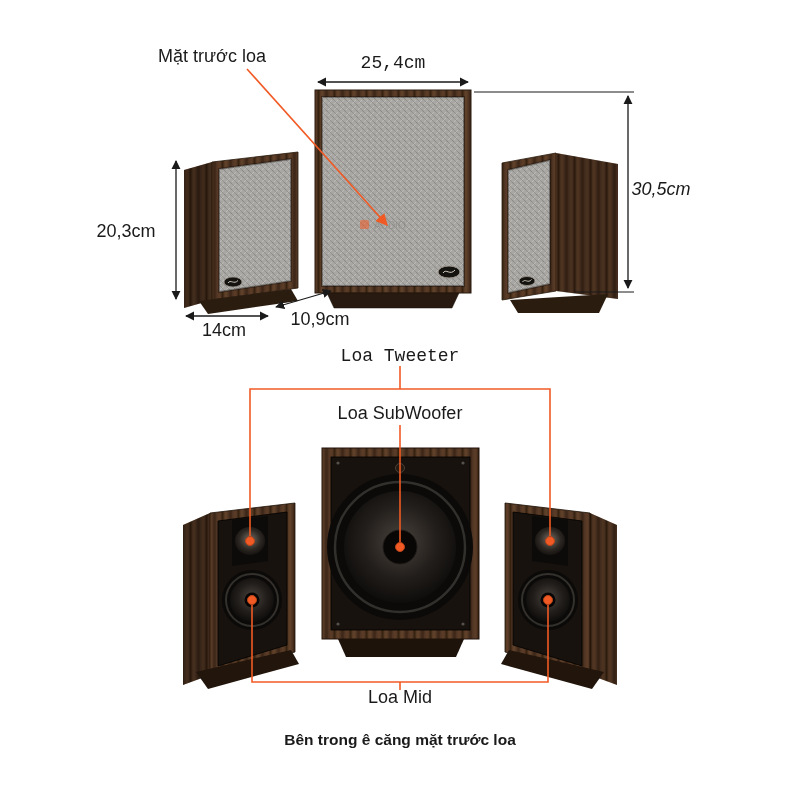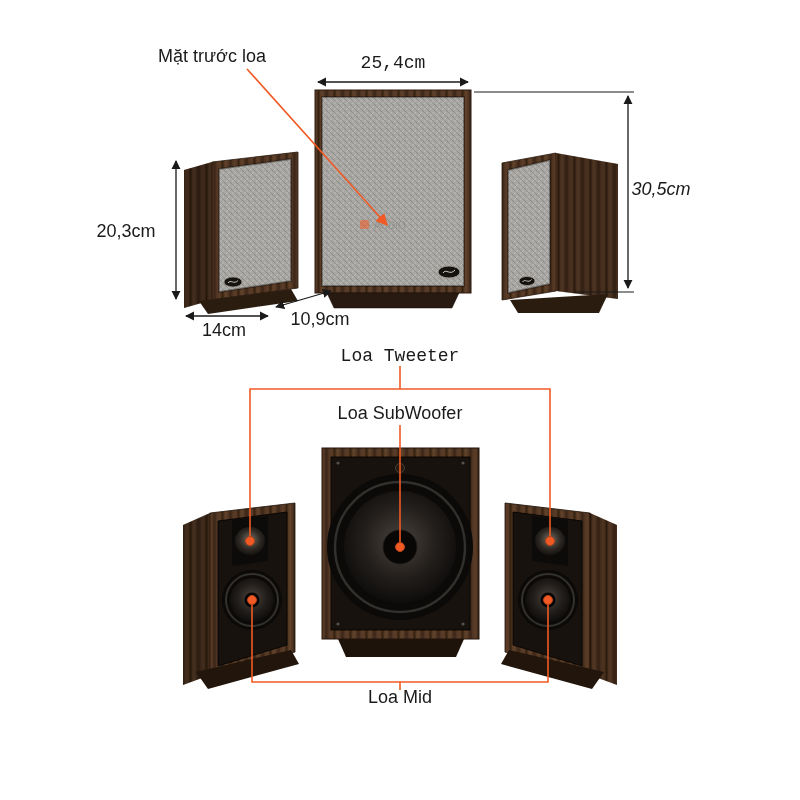--- a/index.html
+++ b/index.html
@@ -176,14 +176,15 @@
 
 <div class="lbl p-front">Mặt trước loa</div>
 <div class="lbl p-width">25,4cm</div>
 <div class="lbl p-height">30,5cm</div>
 <div class="lbl p-sheight">20,3cm</div>
 <div class="lbl p-swidth">14cm</div>
 <div class="lbl p-sdepth">10,9cm</div>
 <div class="lbl p-tweeter">Loa Tweeter</div>
 <div class="lbl p-subw">Loa SubWoofer</div>
 <div class="lbl p-mid">Loa Mid</div>
+<div class="lbl p-caption bold">Bên trong ê căng mặt trước loa</div>
 
 </div>
 
 </body></html>

